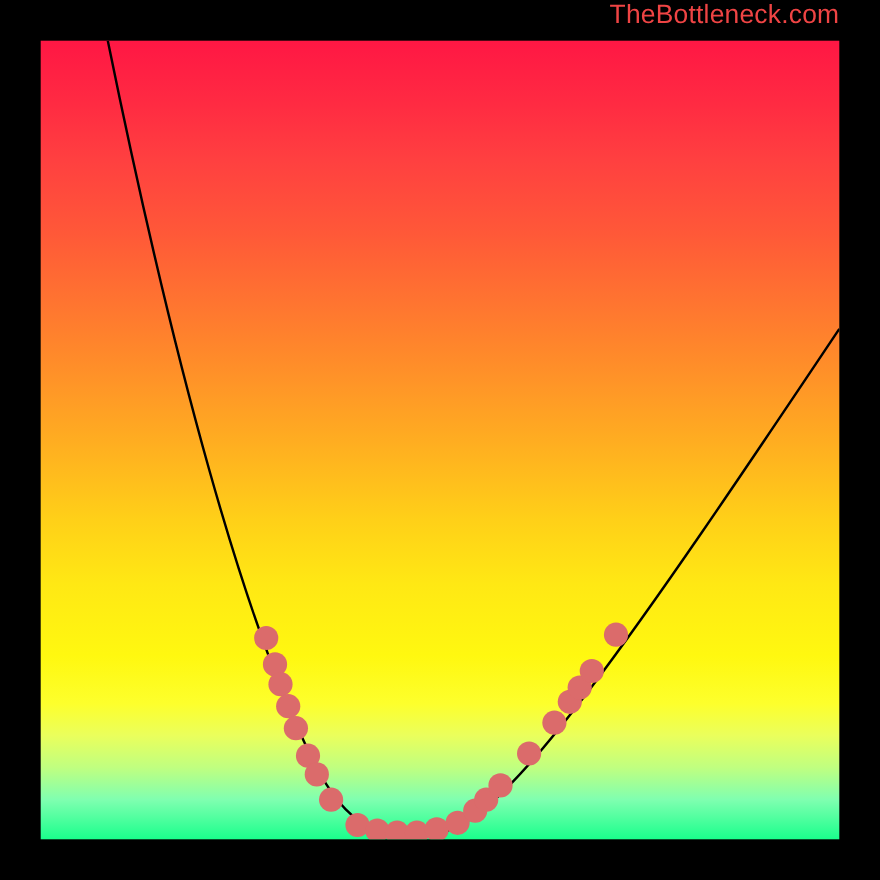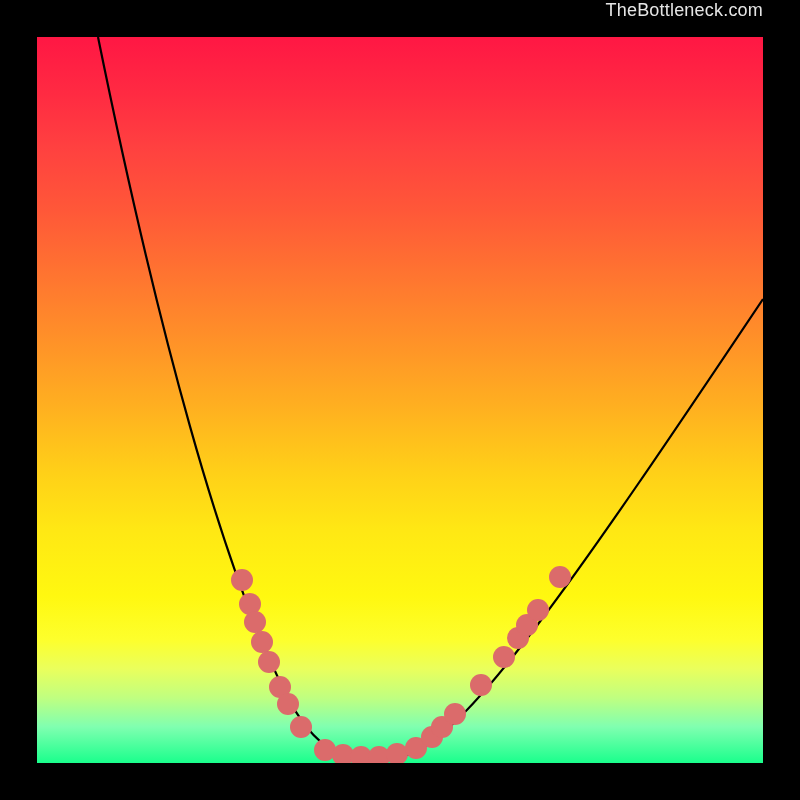--- a/index.html
+++ b/index.html
@@ -31,23 +31,23 @@
       #eaff5c 87%,
       #c0ff80 91%,
       #80ffb0 95%,
       #1aff8c 100%
     );
   }
   .watermark {
     position: absolute;
     top: 0px;
     right: 37px;
-    color: #e5e5e5;
+    color: #ef4444;
     font-family: Arial, Helvetica, sans-serif;
-    font-size: 18px;
+    font-size: 24px;
     font-weight: 400;
     letter-spacing: 0.2px;
   }
   svg.curve {
     position: absolute;
     left: 0;
     top: 0;
     width: 726px;
     height: 726px;
   }

